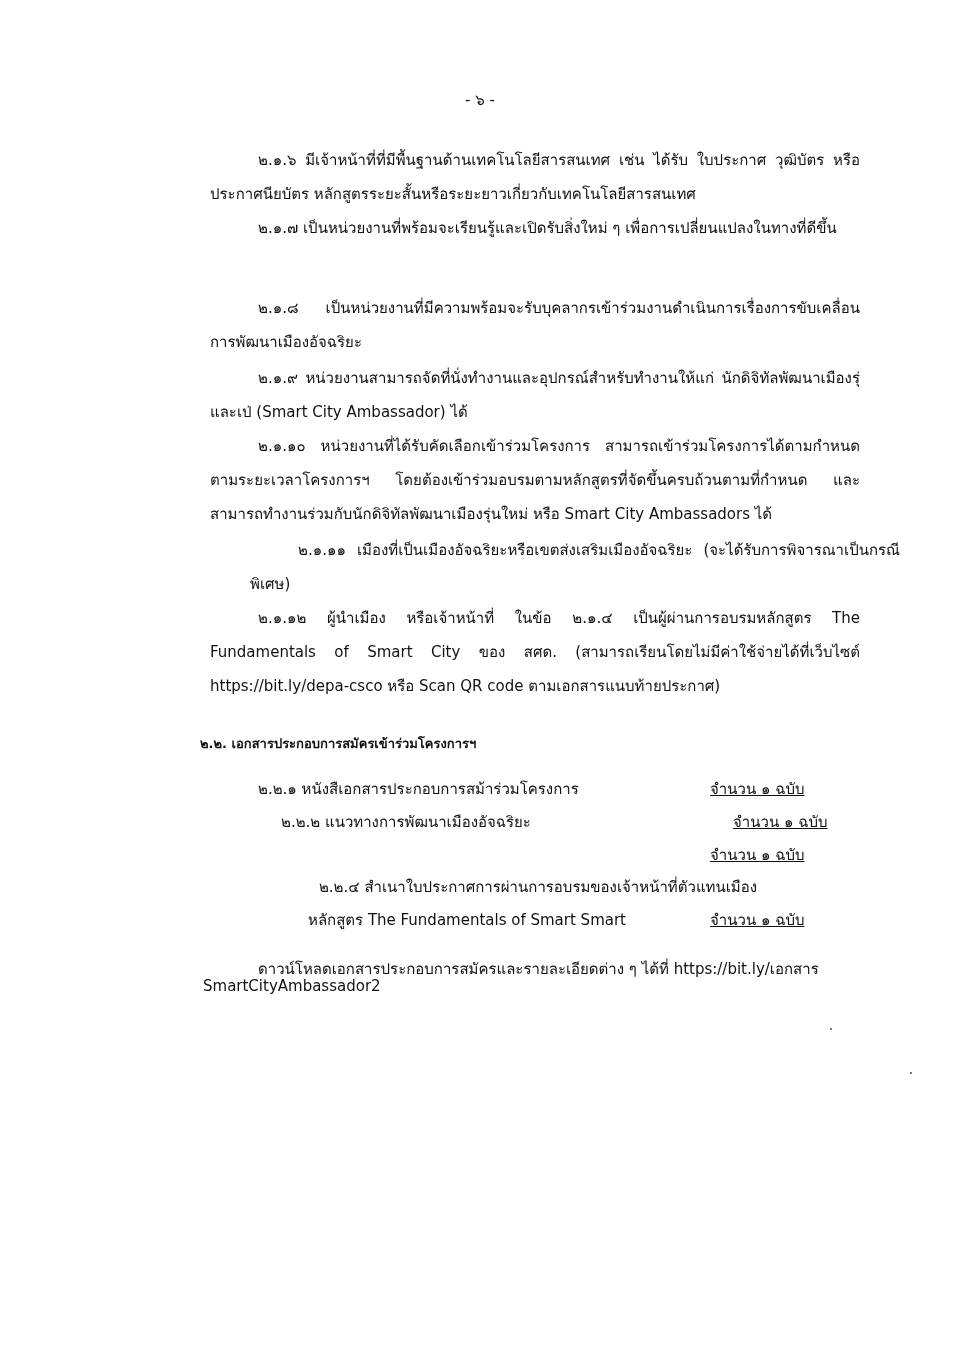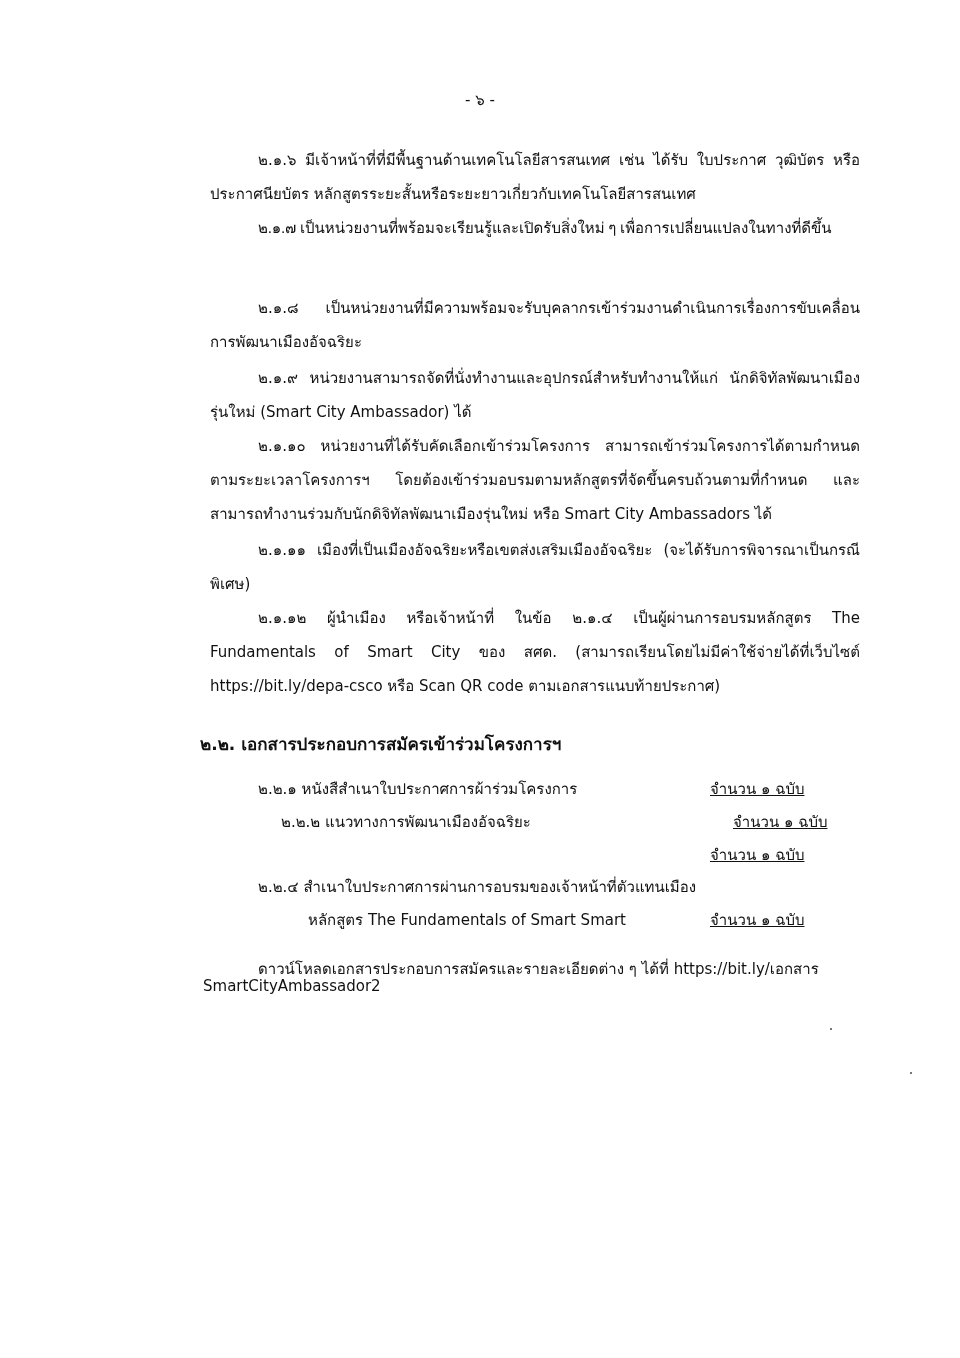--- a/index.html
+++ b/index.html
@@ -30,21 +30,21 @@
       font-size: 15px;
       line-height: 34px;
       text-align: justify;
       text-align-last: left;
     }
     .para .indent { display: inline-block; width: 48px; }
     .heading {
       position: absolute;
       left: 200px;
       top: 727px;
-      font-size: 17px;
+      font-size: 13px;
       font-weight: bold;
       line-height: 34px;
     }
     .doc-row {
       position: absolute;
       left: 258px;
       width: 560px;
       font-size: 15px;
       line-height: 34px;
       white-space: nowrap;
@@ -64,49 +64,49 @@
       background: #777;
     }
   </style>
 </head>
 <body>
 
 <div class="page-number">- ๖ -</div>
 
 <div class="para" style="top:143px;"><span class="indent"></span><span>๒.๑.๖ มีเจ้าหน้าที่ที่มีพื้นฐานด้านเทคโนโลยีสารสนเทศ เช่น ได้รับ ใบประกาศ วุฒิบัตร หรือประกาศนียบัตร หลักสูตรระยะสั้นหรือระยะยาวเกี่ยวกับเทคโนโลยีสารสนเทศ</span></div>
 
-<div class="para" style="top:211px;font-family:Liberation Serif, serif;"><span class="indent"></span><span>๒.๑.๗ เป็นหน่วยงานที่พร้อมจะเรียนรู้และเปิดรับสิ่งใหม่ ๆ เพื่อการเปลี่ยนแปลงในทางที่ดีขึ้น</span></div>
+<div class="para" style="top:211px;"><span class="indent"></span><span>๒.๑.๗ เป็นหน่วยงานที่พร้อมจะเรียนรู้และเปิดรับสิ่งใหม่ ๆ เพื่อการเปลี่ยนแปลงในทางที่ดีขึ้น</span></div>
 
 <div class="para" style="top:291px;"><span class="indent"></span><span>๒.๑.๘ เป็นหน่วยงานที่มีความพร้อมจะรับบุคลากรเข้าร่วมงานดำเนินการเรื่องการขับเคลื่อนการพัฒนาเมืองอัจฉริยะ</span></div>
 
-<div class="para" style="top:361px;"><span class="indent"></span><span>๒.๑.๙ หน่วยงานสามารถจัดที่นั่งทำงานและอุปกรณ์สำหรับทำงานให้แก่ นักดิจิทัลพัฒนาเมืองรุ่นใหม่ (Smart City Ambassador) ได้</span></div>
+<div class="para" style="top:361px;"><span class="indent"></span><span>๒.๑.๙ หน่วยงานสามารถจัดที่นั่งทำงานและอุปกรณ์สำหรับทำงานให้แก่ นักดิจิทัลพัฒนาเมืองรุ่และเป่ (Smart City Ambassador) ได้</span></div>
 
 <div class="para" style="top:429px;"><span class="indent"></span><span>๒.๑.๑๐ หน่วยงานที่ได้รับคัดเลือกเข้าร่วมโครงการ สามารถเข้าร่วมโครงการได้ตามกำหนดตามระยะเวลาโครงการฯ โดยต้องเข้าร่วมอบรมตามหลักสูตรที่จัดขึ้นครบถ้วนตามที่กำหนด และสามารถทำงานร่วมกับนักดิจิทัลพัฒนาเมืองรุ่นใหม่ หรือ Smart City Ambassadors ได้</span></div>
 
-<div class="para" style="top:533px;"><span class="indent"></span><span>๒.๑.๑๑ เมืองที่เป็นเมืองอัจฉริยะหรือเขตส่งเสริมเมืองอัจฉริยะ (จะได้รับการพิจารณาเป็นกรณีพิเศษ)</span></div>
+<div class="para" style="top:533px;margin-left:40px;"><span class="indent"></span><span>๒.๑.๑๑ เมืองที่เป็นเมืองอัจฉริยะหรือเขตส่งเสริมเมืองอัจฉริยะ (จะได้รับการพิจารณาเป็นกรณีพิเศษ)</span></div>
 
 <div class="para" style="top:601px;"><span class="indent"></span><span>๒.๑.๑๒ ผู้นำเมือง หรือเจ้าหน้าที่ ในข้อ ๒.๑.๔ เป็นผู้ผ่านการอบรมหลักสูตร The Fundamentals of Smart City ของ สศด. (สามารถเรียนโดยไม่มีค่าใช้จ่ายได้ที่เว็บไซต์ https://bit.ly/depa-csco หรือ Scan QR code ตามเอกสารแนบท้ายประกาศ)</span></div>
 
 <div class="heading">๒.๒. เอกสารประกอบการสมัครเข้าร่วมโครงการฯ</div>
 
 <div class="doc-row" style="top:772px;">
-  <span>๒.๒.๑ หนังสืสำเนาใบประกาศการผ้าร่วมโครงการ</span>
+  <span>๒.๒.๑ หนังสืเอกสารประกอบการสม้าร่วมโครงการ</span>
   <span class="qty">จำนวน ๑ ฉบับ</span>
 </div>
 
 <div class="doc-row" style="top:805px;margin-left:23px;">
   <span>๒.๒.๒ แนวทางการพัฒนาเมืองอัจฉริยะ</span>
   <span class="qty">จำนวน ๑ ฉบับ</span>
 </div>
 
 <div class="doc-row" style="top:838px;">
   <span class="qty">จำนวน ๑ ฉบับ</span>
 </div>
 
-<div class="doc-row" style="top:870px;">
+<div class="doc-row" style="top:870px;text-align:center;">
   <span>๒.๒.๔ สำเนาใบประกาศการผ่านการอบรมของเจ้าหน้าที่ตัวแทนเมือง</span>
 </div>
 
 <div class="doc-row sub" style="top:903px;">
   <span>หลักสูตร The Fundamentals of Smart Smart</span>
   <span class="qty">จำนวน ๑ ฉบับ</span>
 </div>
 
 <div class="doc-row" style="top:952px;">
   <span>ดาวน์โหลดเอกสารประกอบการสมัครและรายละเอียดต่าง ๆ ได้ที่ https://bit.ly/เอกสาร</span>

